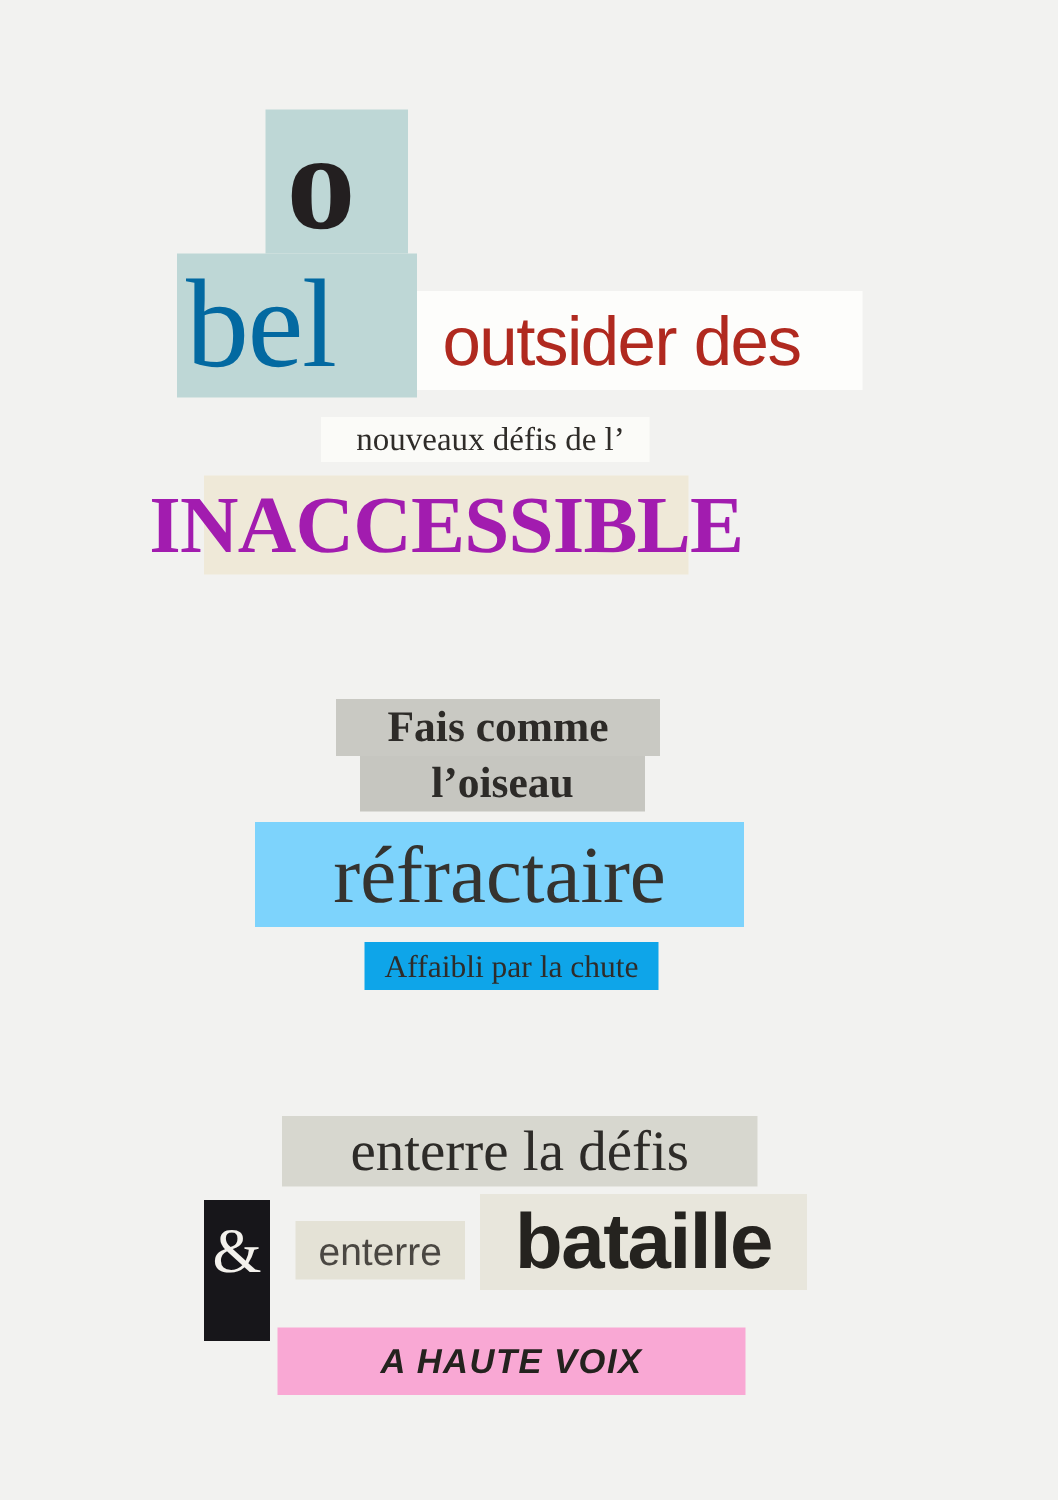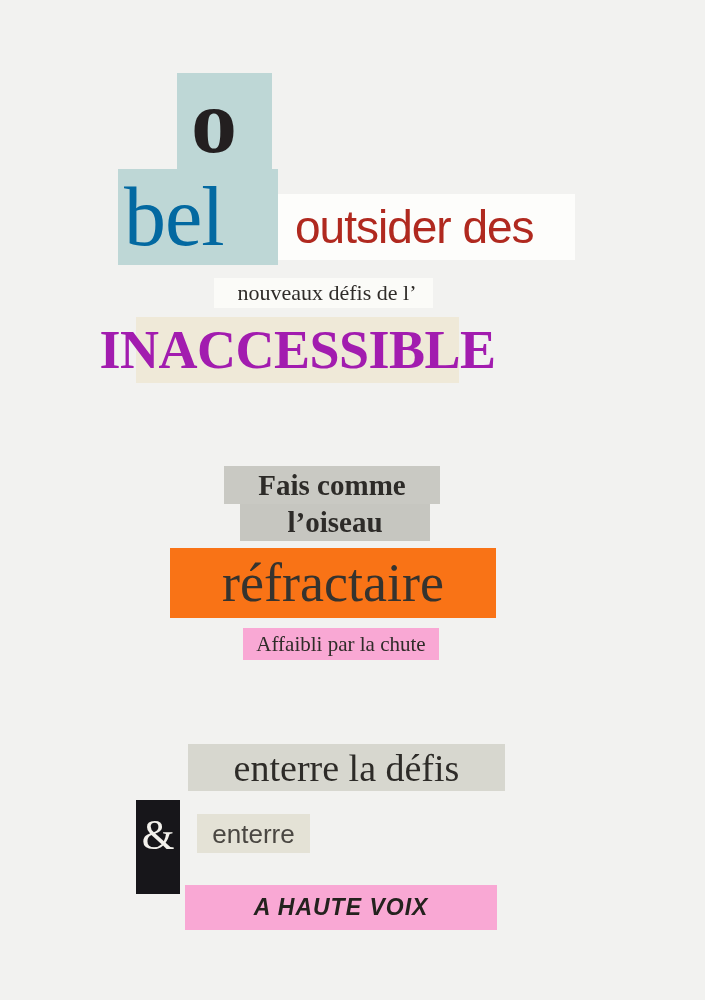--- a/index.html
+++ b/index.html
@@ -114,31 +114,31 @@
     font-family: "Liberation Serif", serif;
     font-weight: bold;
     font-size: 29px;
     color: #2d2b28;
   }
   .clip-refractaire {
     left: 170px;
     top: 548px;
     width: 326px;
     height: 70px;
-    background: #f97316;
+    background: #7dd3fc;
     font-family: "Liberation Serif", serif;
     font-size: 54px;
     color: #35332f;
   }
   .clip-affaibli {
     left: 243px;
     top: 628px;
     width: 196px;
     height: 32px;
-    background: #f9a8d4;
+    background: #0ea5e9;
     font-family: "Liberation Serif", serif;
     font-size: 21px;
     color: #2f2c29;
   }
 
   
   .clip-enterre {
     left: 188px;
     top: 744px;
     width: 317px;
@@ -242,18 +242,21 @@
   </div>
 
   <div class="clip clip-amp">
     <span>&amp;</span>
   </div>
 
   <div class="clip clip-renoue">
     <span>enterre</span>
   </div>
 
+  <div class="clip clip-bataille">
+    <span>bataille</span>
+  </div>
 
   <div class="clip clip-voix">
     <span>A HAUTE VOIX</span>
   </div>
 
 </div>
 
 </body></html>

